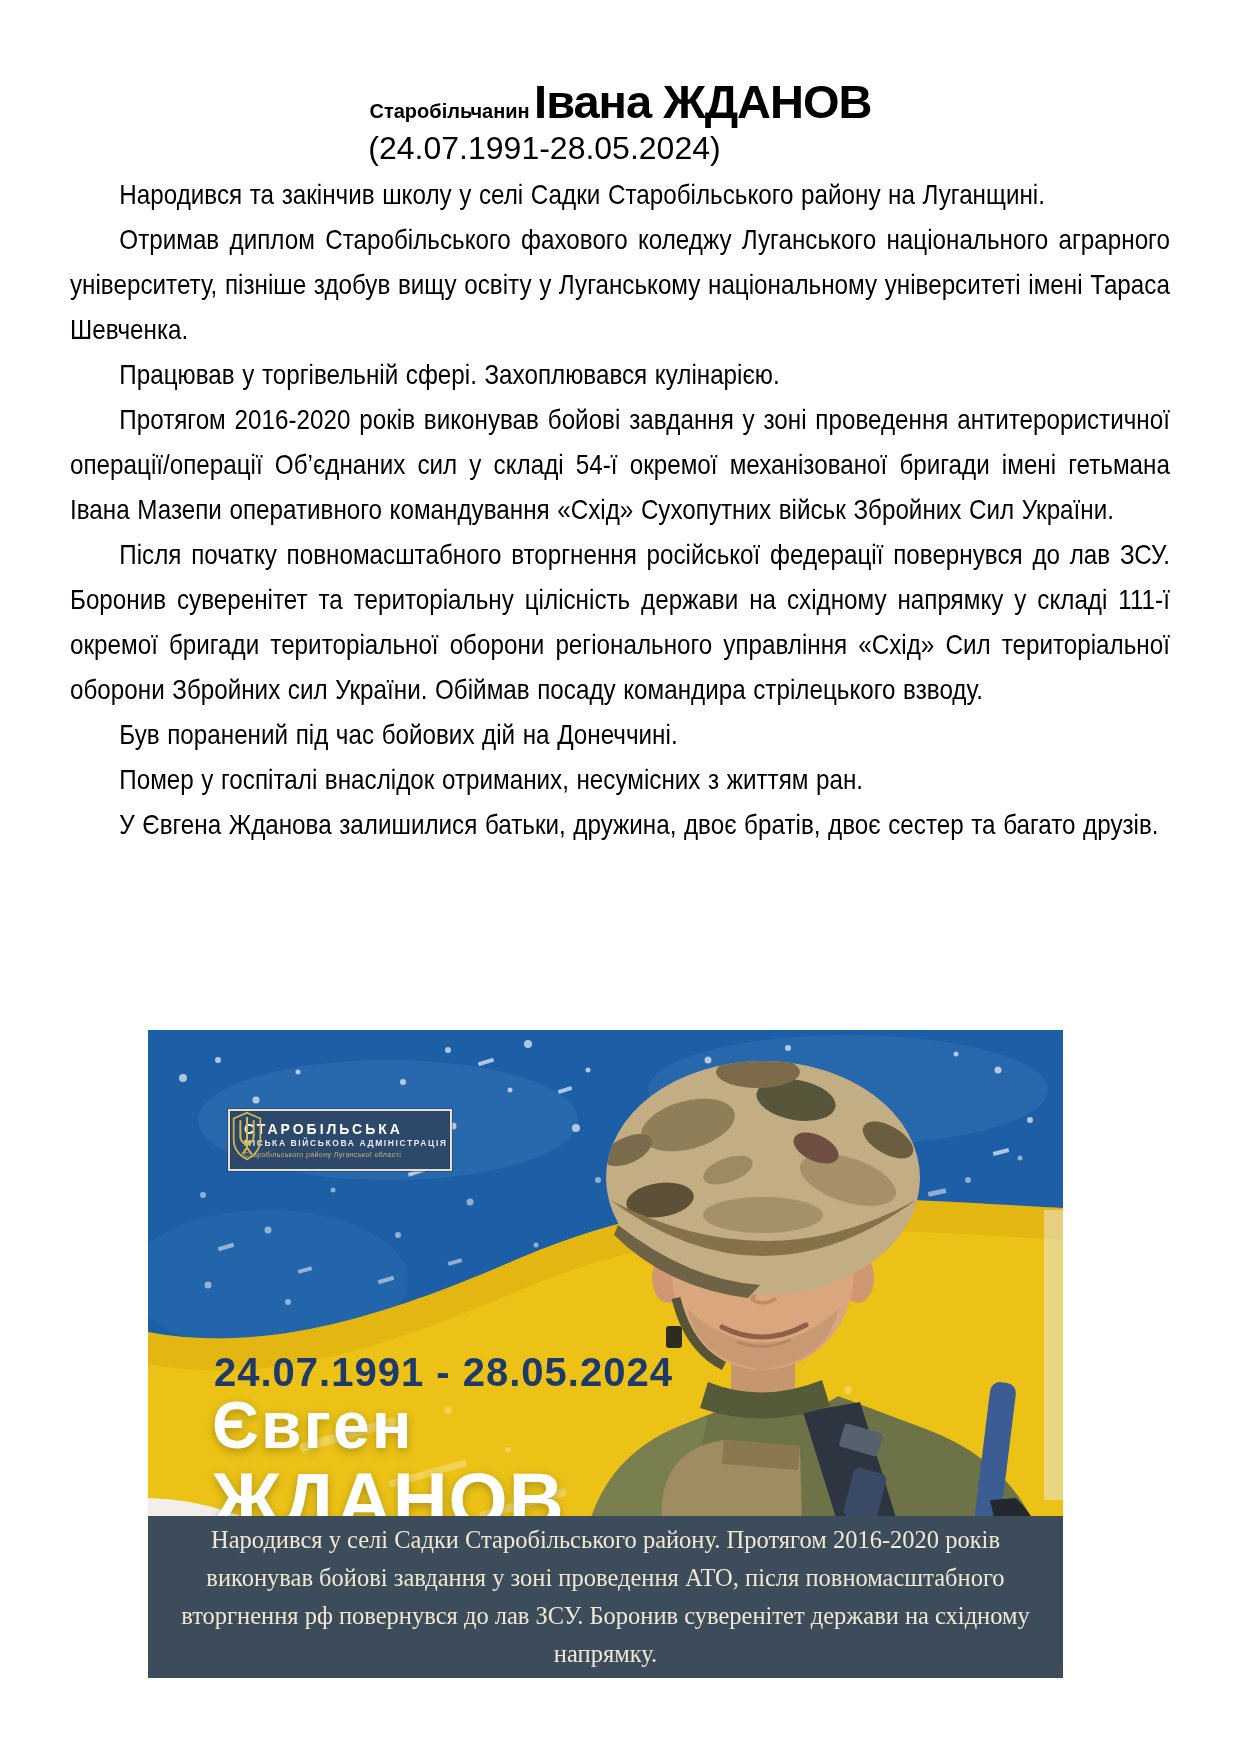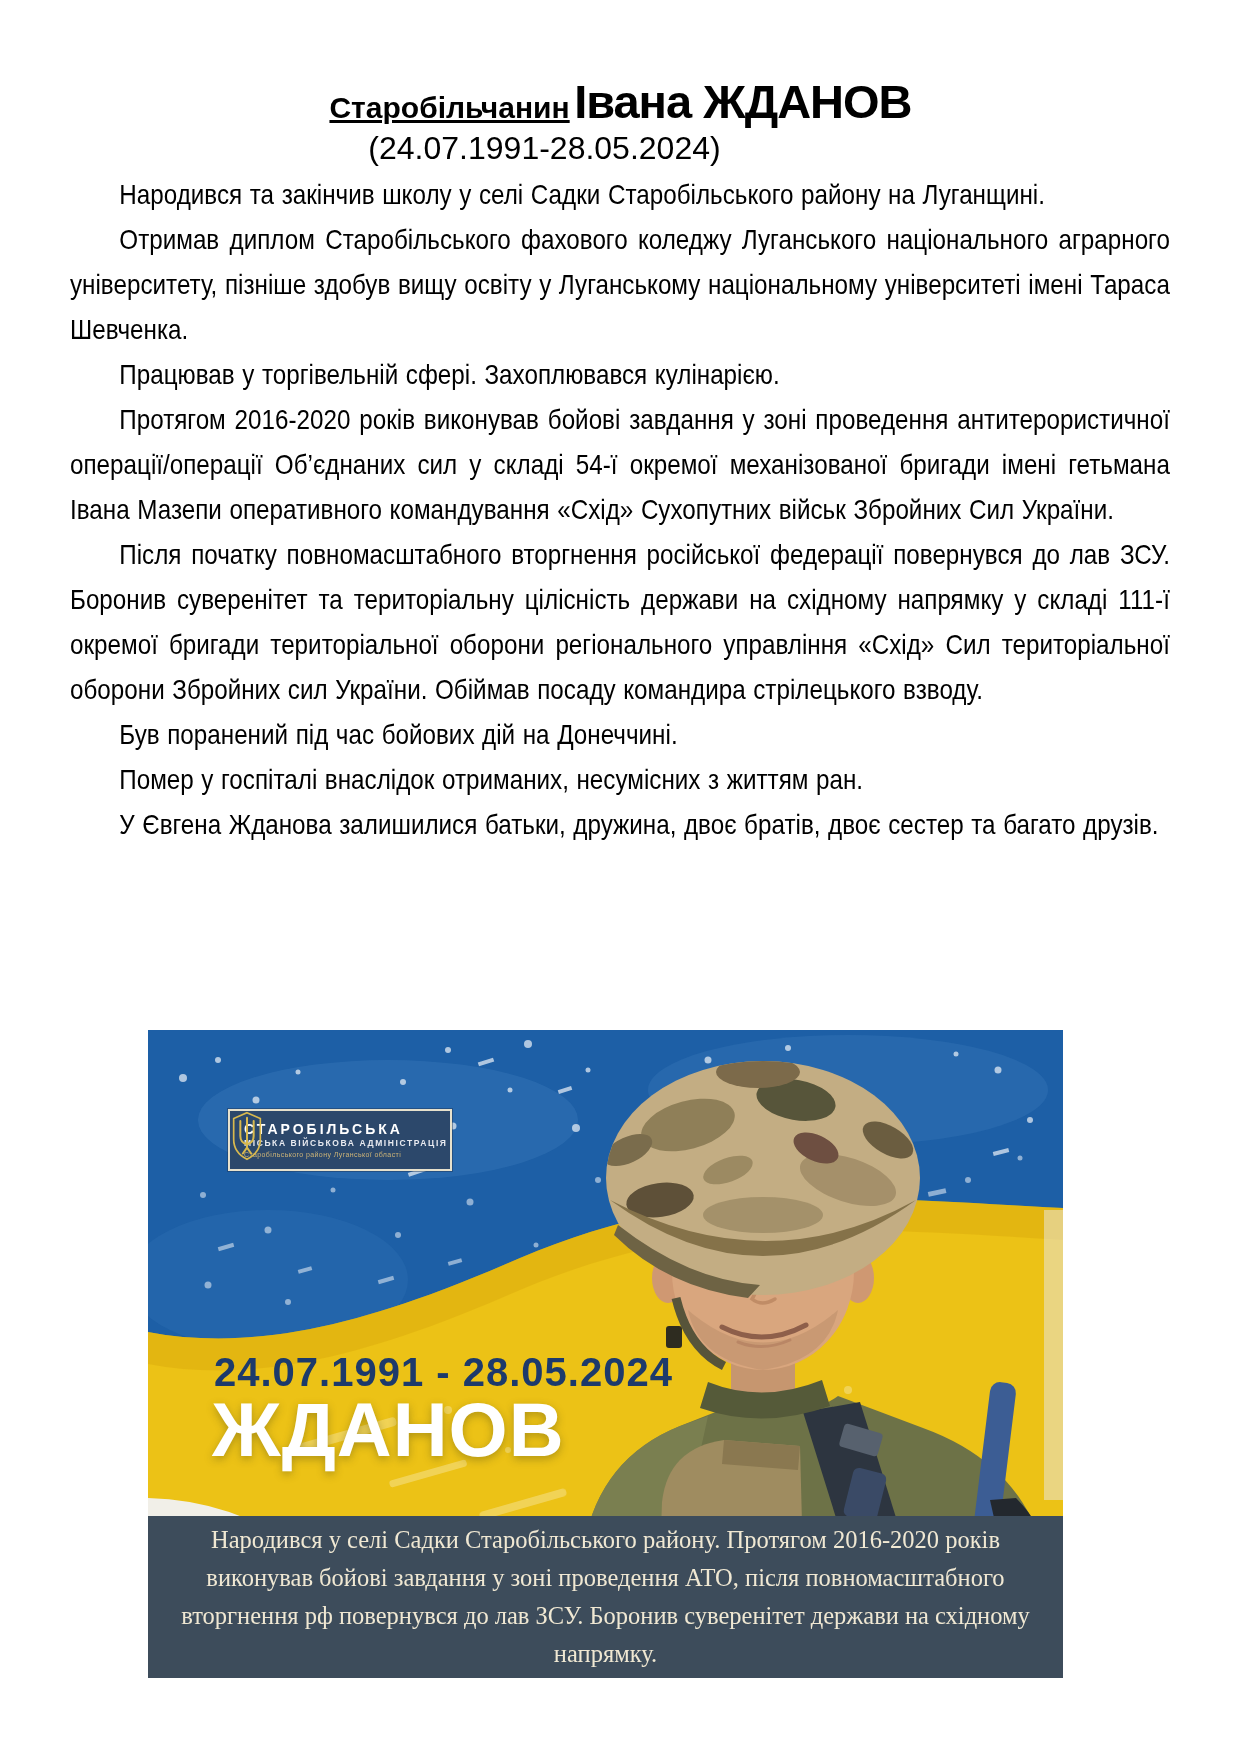--- a/index.html
+++ b/index.html
@@ -1,21 +1,21 @@
 <!DOCTYPE html>
 <html><head>
 <meta charset="utf-8">
 <style>
   html,body{margin:0;padding:0;background:#ffffff;}
   body{width:1241px;height:1754px;font-family:"Liberation Sans",sans-serif;color:#000;}
   .doc{position:relative;width:1241px;height:1754px;background:#fff;overflow:hidden;}
 
   
   .title-line{position:absolute;top:74px;left:0;width:1241px;text-align:center;white-space:nowrap;}
-  .title-prefix{font-size:30px;font-weight:bold;text-decoration:underline;}
+  .title-prefix{font-size:20px;font-weight:bold;}
   .title-name{font-size:47px;font-weight:bold;letter-spacing:-1px;}
   .subtitle{position:absolute;top:130px;left:0;width:1089px;text-align:center;font-size:32px;}
 
   .paragraphs{position:absolute;top:172px;left:70px;width:1294px;
               transform:scaleX(0.85);transform-origin:0 0;}
   .paragraphs p{margin:0;font-size:28.5px;line-height:45px;text-align:justify;
                 text-indent:58px;word-spacing:1px;}
 
   
   .card{position:absolute;left:148px;top:1030px;width:915px;height:648px;overflow:hidden;background:#1d5fa6;}
@@ -236,20 +236,21 @@
       </svg>
       <div class="badge-text">
         <span class="badge-l1">СТАРОБІЛЬСЬКА</span>
         <span class="badge-l2">МІСЬКА ВІЙСЬКОВА АДМІНІСТРАЦІЯ</span>
         <span class="badge-l3">Старобільського району Луганської області</span>
       </div>
     </div>
 
     <div class="card-dates">24.07.1991 - 28.05.2024</div>
     <div class="card-name">
+      <div class="card-first">Євген</div>
       <div class="card-last">ЖДАНОВ</div>
     </div>
 
     <div class="caption-bar">
       <div class="caption-text">Народився у селі Садки Старобільського району. Протягом 2016-2020 років виконував бойові завдання у зоні проведення АТО, після повномасштабного вторгнення рф повернувся до лав ЗСУ. Боронив суверенітет держави на східному напрямку.</div>
     </div>
   </div>
 
 </div>
 

